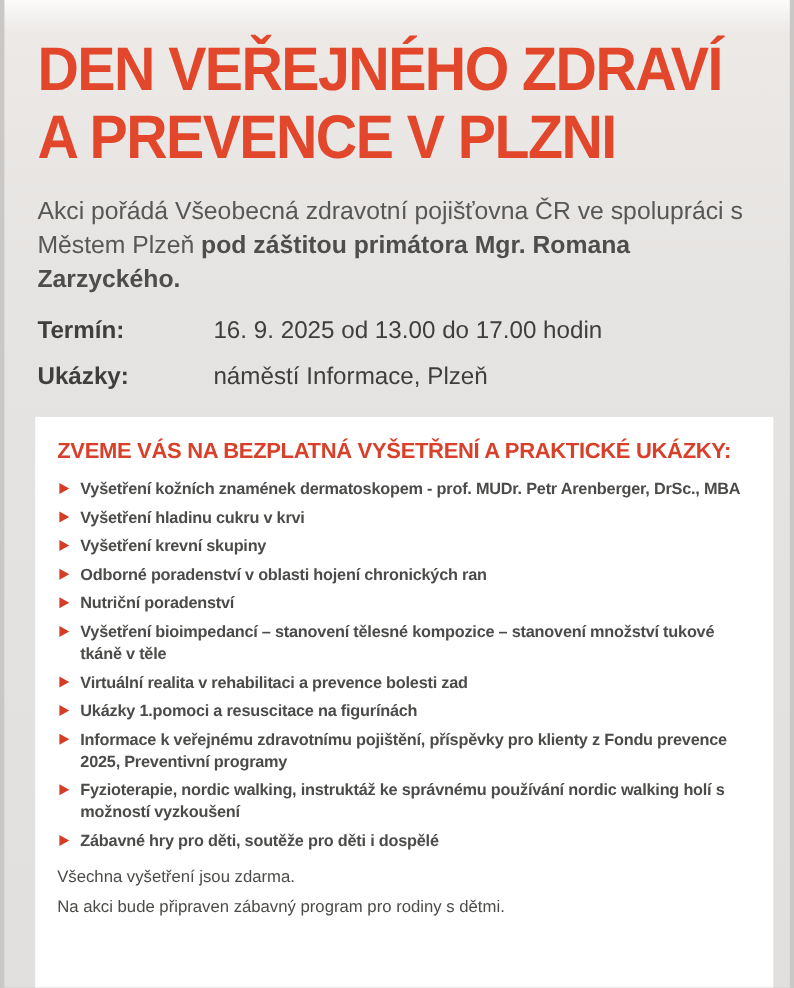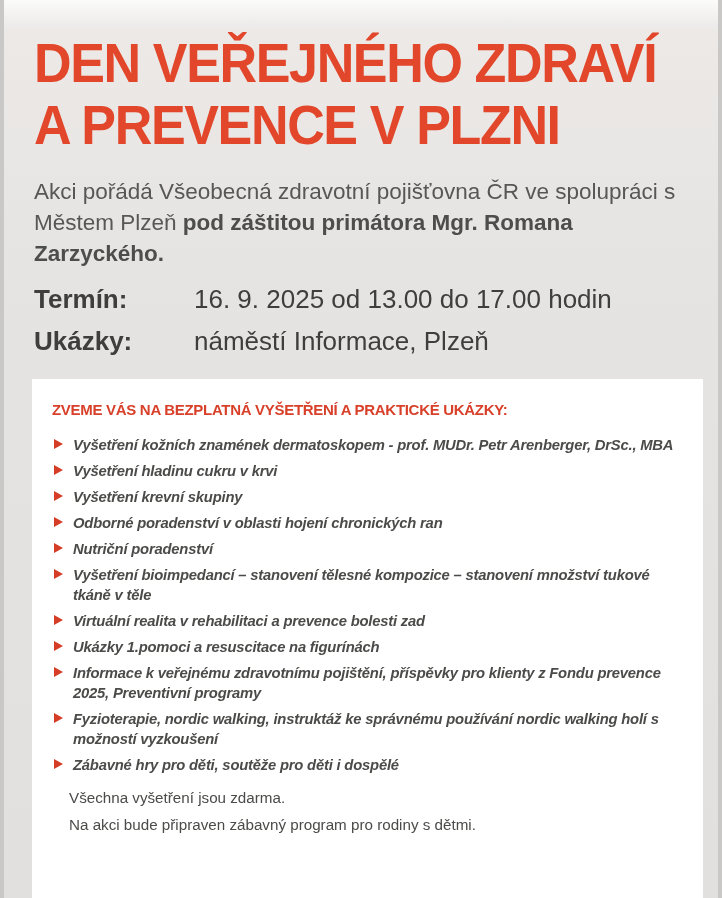--- a/index.html
+++ b/index.html
@@ -27,61 +27,61 @@
   .title span{display:block;}
   .intro{
     margin:20px 0 0 0;
     max-width:668px;
     font-size:22.5px;
     line-height:31px;
     color:#575756;
   }
   .intro b{color:#4d4d4c;}
   .details{margin-top:15px;}
-  .detail-row{display:flex;margin-bottom:11px;font-size:26px;line-height:31px;color:#3e3e3d;align-items:flex-end;}
+  .detail-row{display:flex;margin-bottom:11px;font-size:22px;line-height:31px;color:#3e3e3d;align-items:flex-end;}
   .detail-label{font-weight:bold;width:160px;flex:none;}
   .detail-value{font-weight:normal;}
   .panel{
     box-sizing:border-box;
     width:671px;
     margin:22px 0 0 -2px;
     background:#ffffff;
     padding:19px 18px 14px 20px;
     min-height:555px;
   }
   .panel-heading{
     margin:0 0 13px 0;
     color:#d8402a;
-    font-size:15px;
+    font-size:20px;
     line-height:24px;
     font-weight:bold;
     letter-spacing:-0.3px;
     white-space:nowrap;
   }
-  ul.services{list-style:none;margin:0;padding:0;font-style:italic;}
+  ul.services{list-style:none;margin:0;padding:0;}
   ul.services li{
     display:flex;
     margin:0 0 6px 0;
     font-size:14.8px;
     line-height:20px;
     font-weight:bold;
     letter-spacing:-0.2px;
     color:#4b4b49;
   }
   .tri{
     flex:none;
     width:0;height:0;
     border-left:9px solid #d63d27;
     border-top:5.5px solid transparent;
     border-bottom:5.5px solid transparent;
     margin:4px 10px 0 2px;
   }
   .panel-footer{margin-top:13px;}
   .panel-footer p{
-    margin:0 0 8px 17px;
+    margin:0 0 8px 0;
     font-size:15.2px;
     line-height:19px;
     font-weight:normal;
     color:#4b4b49;
   }
 </style>
 </head>
 <body>
 
 <div class="page">

